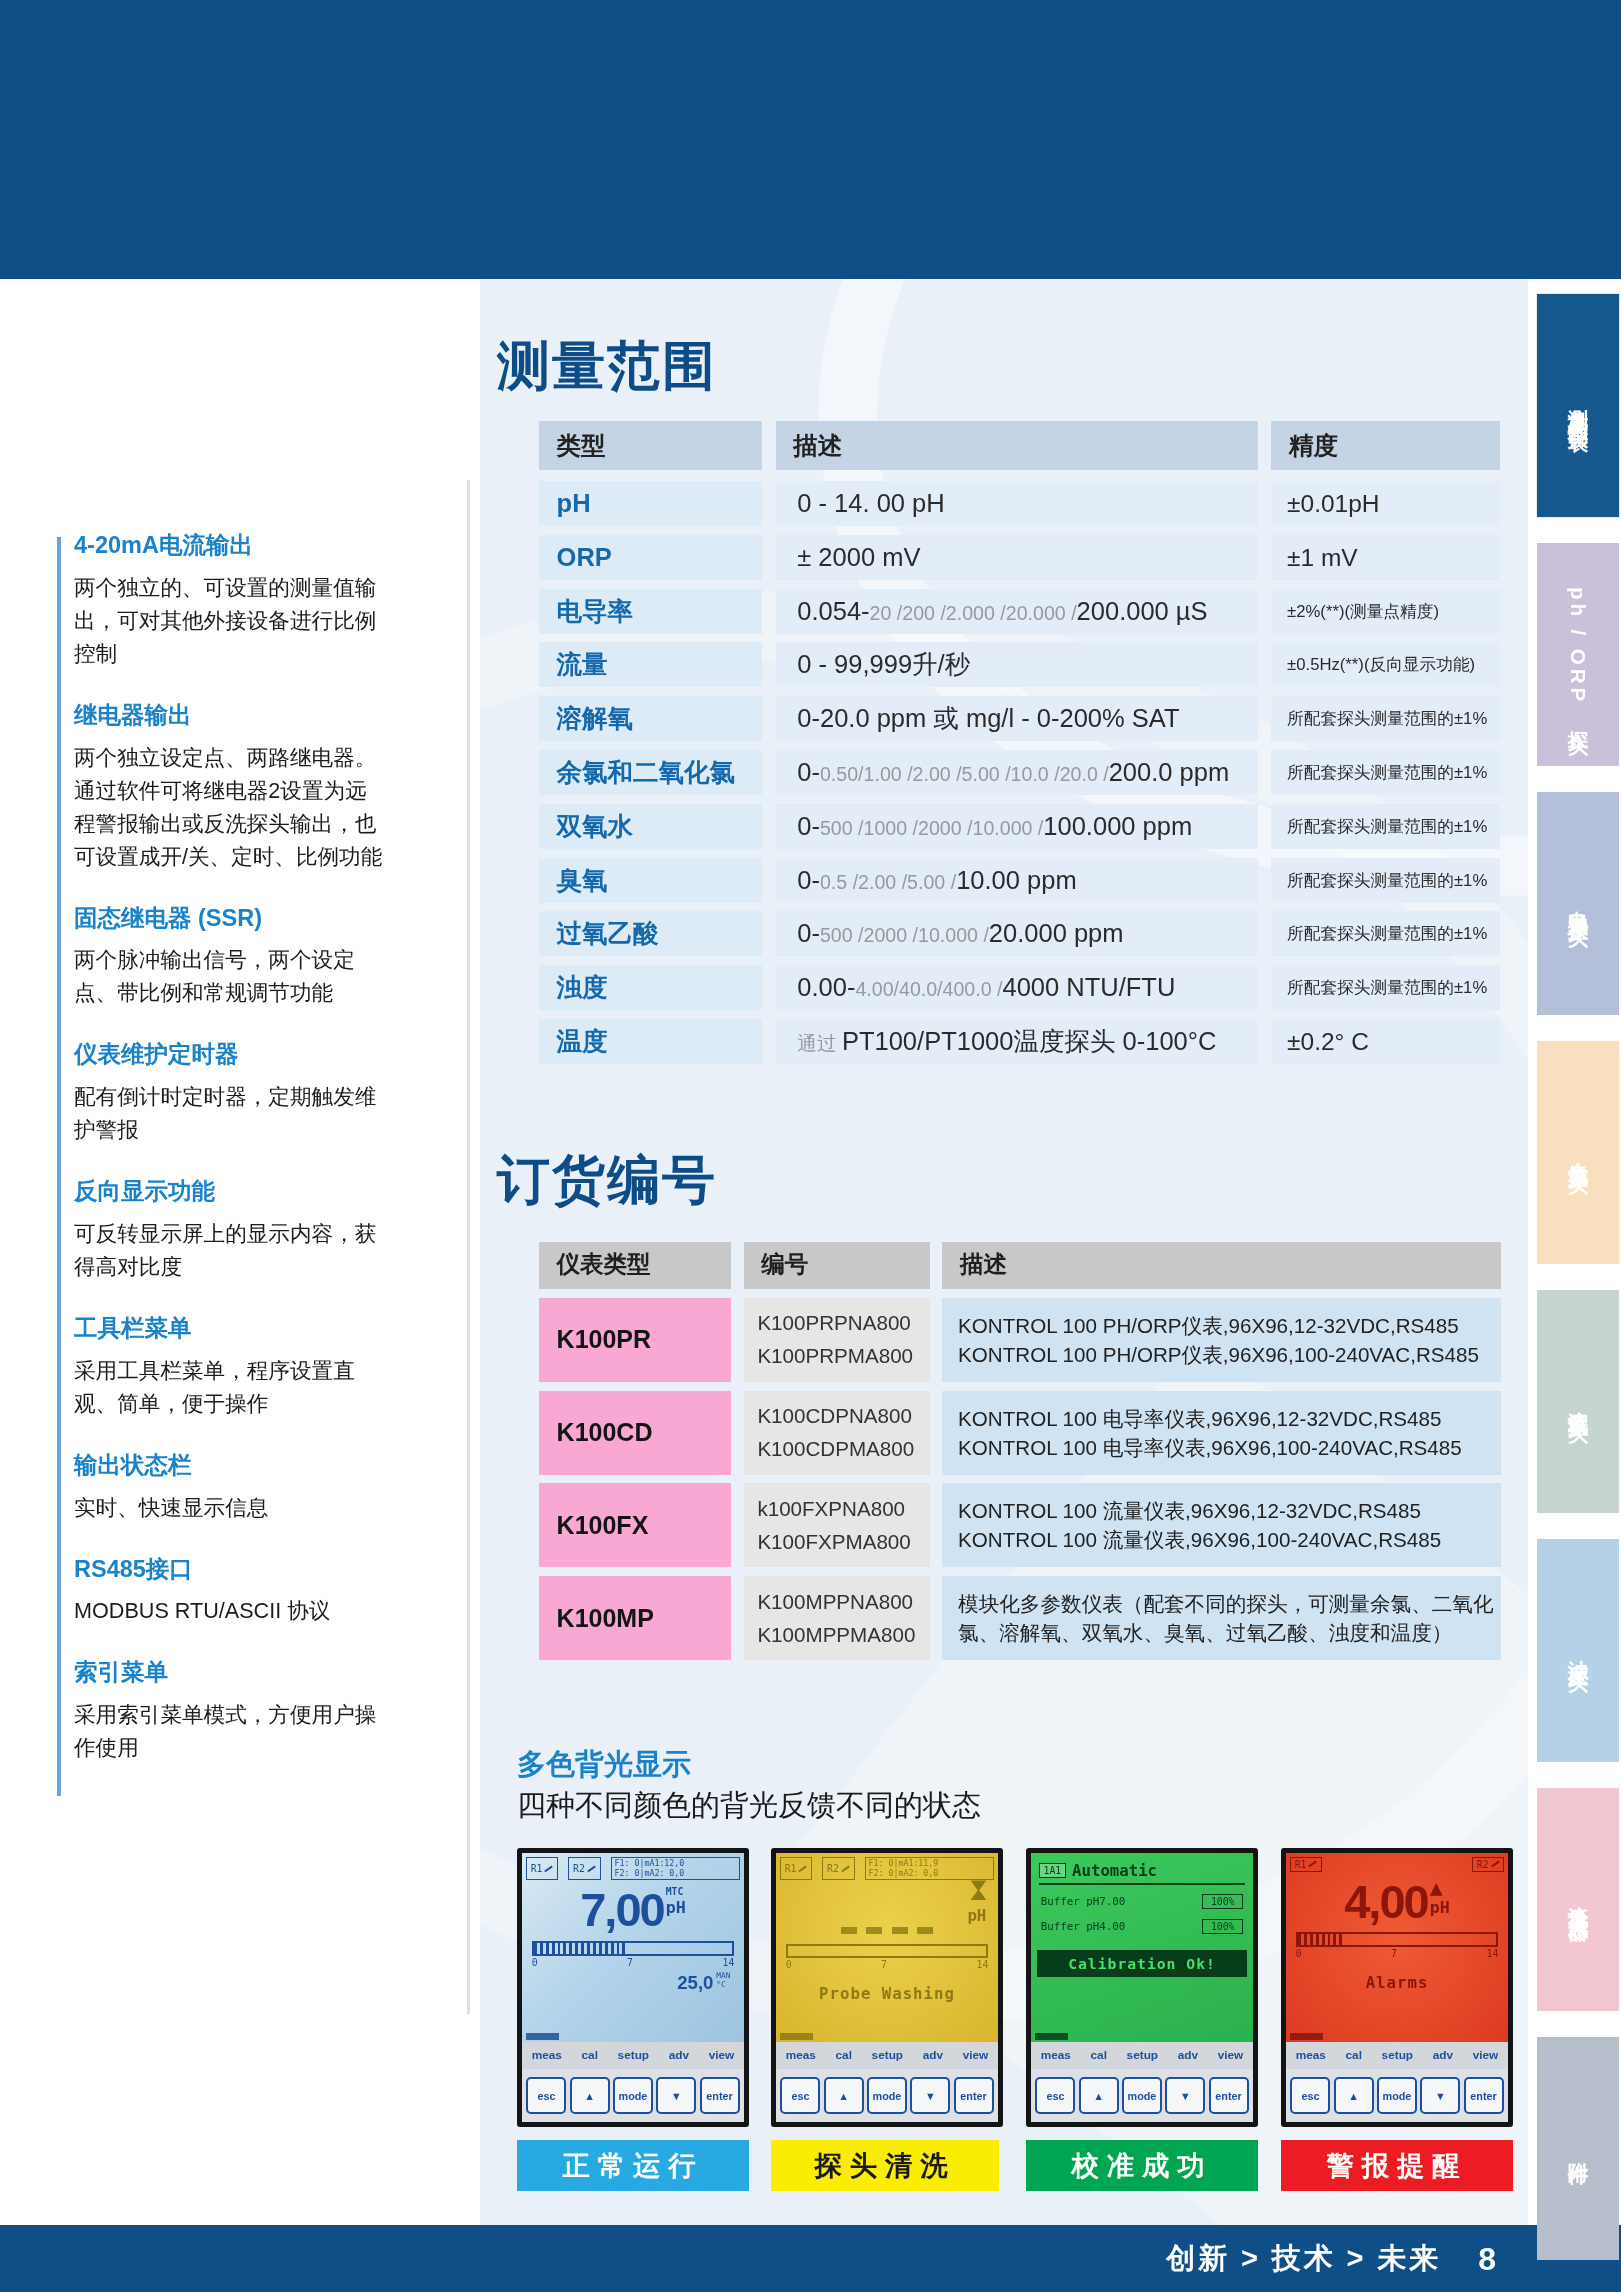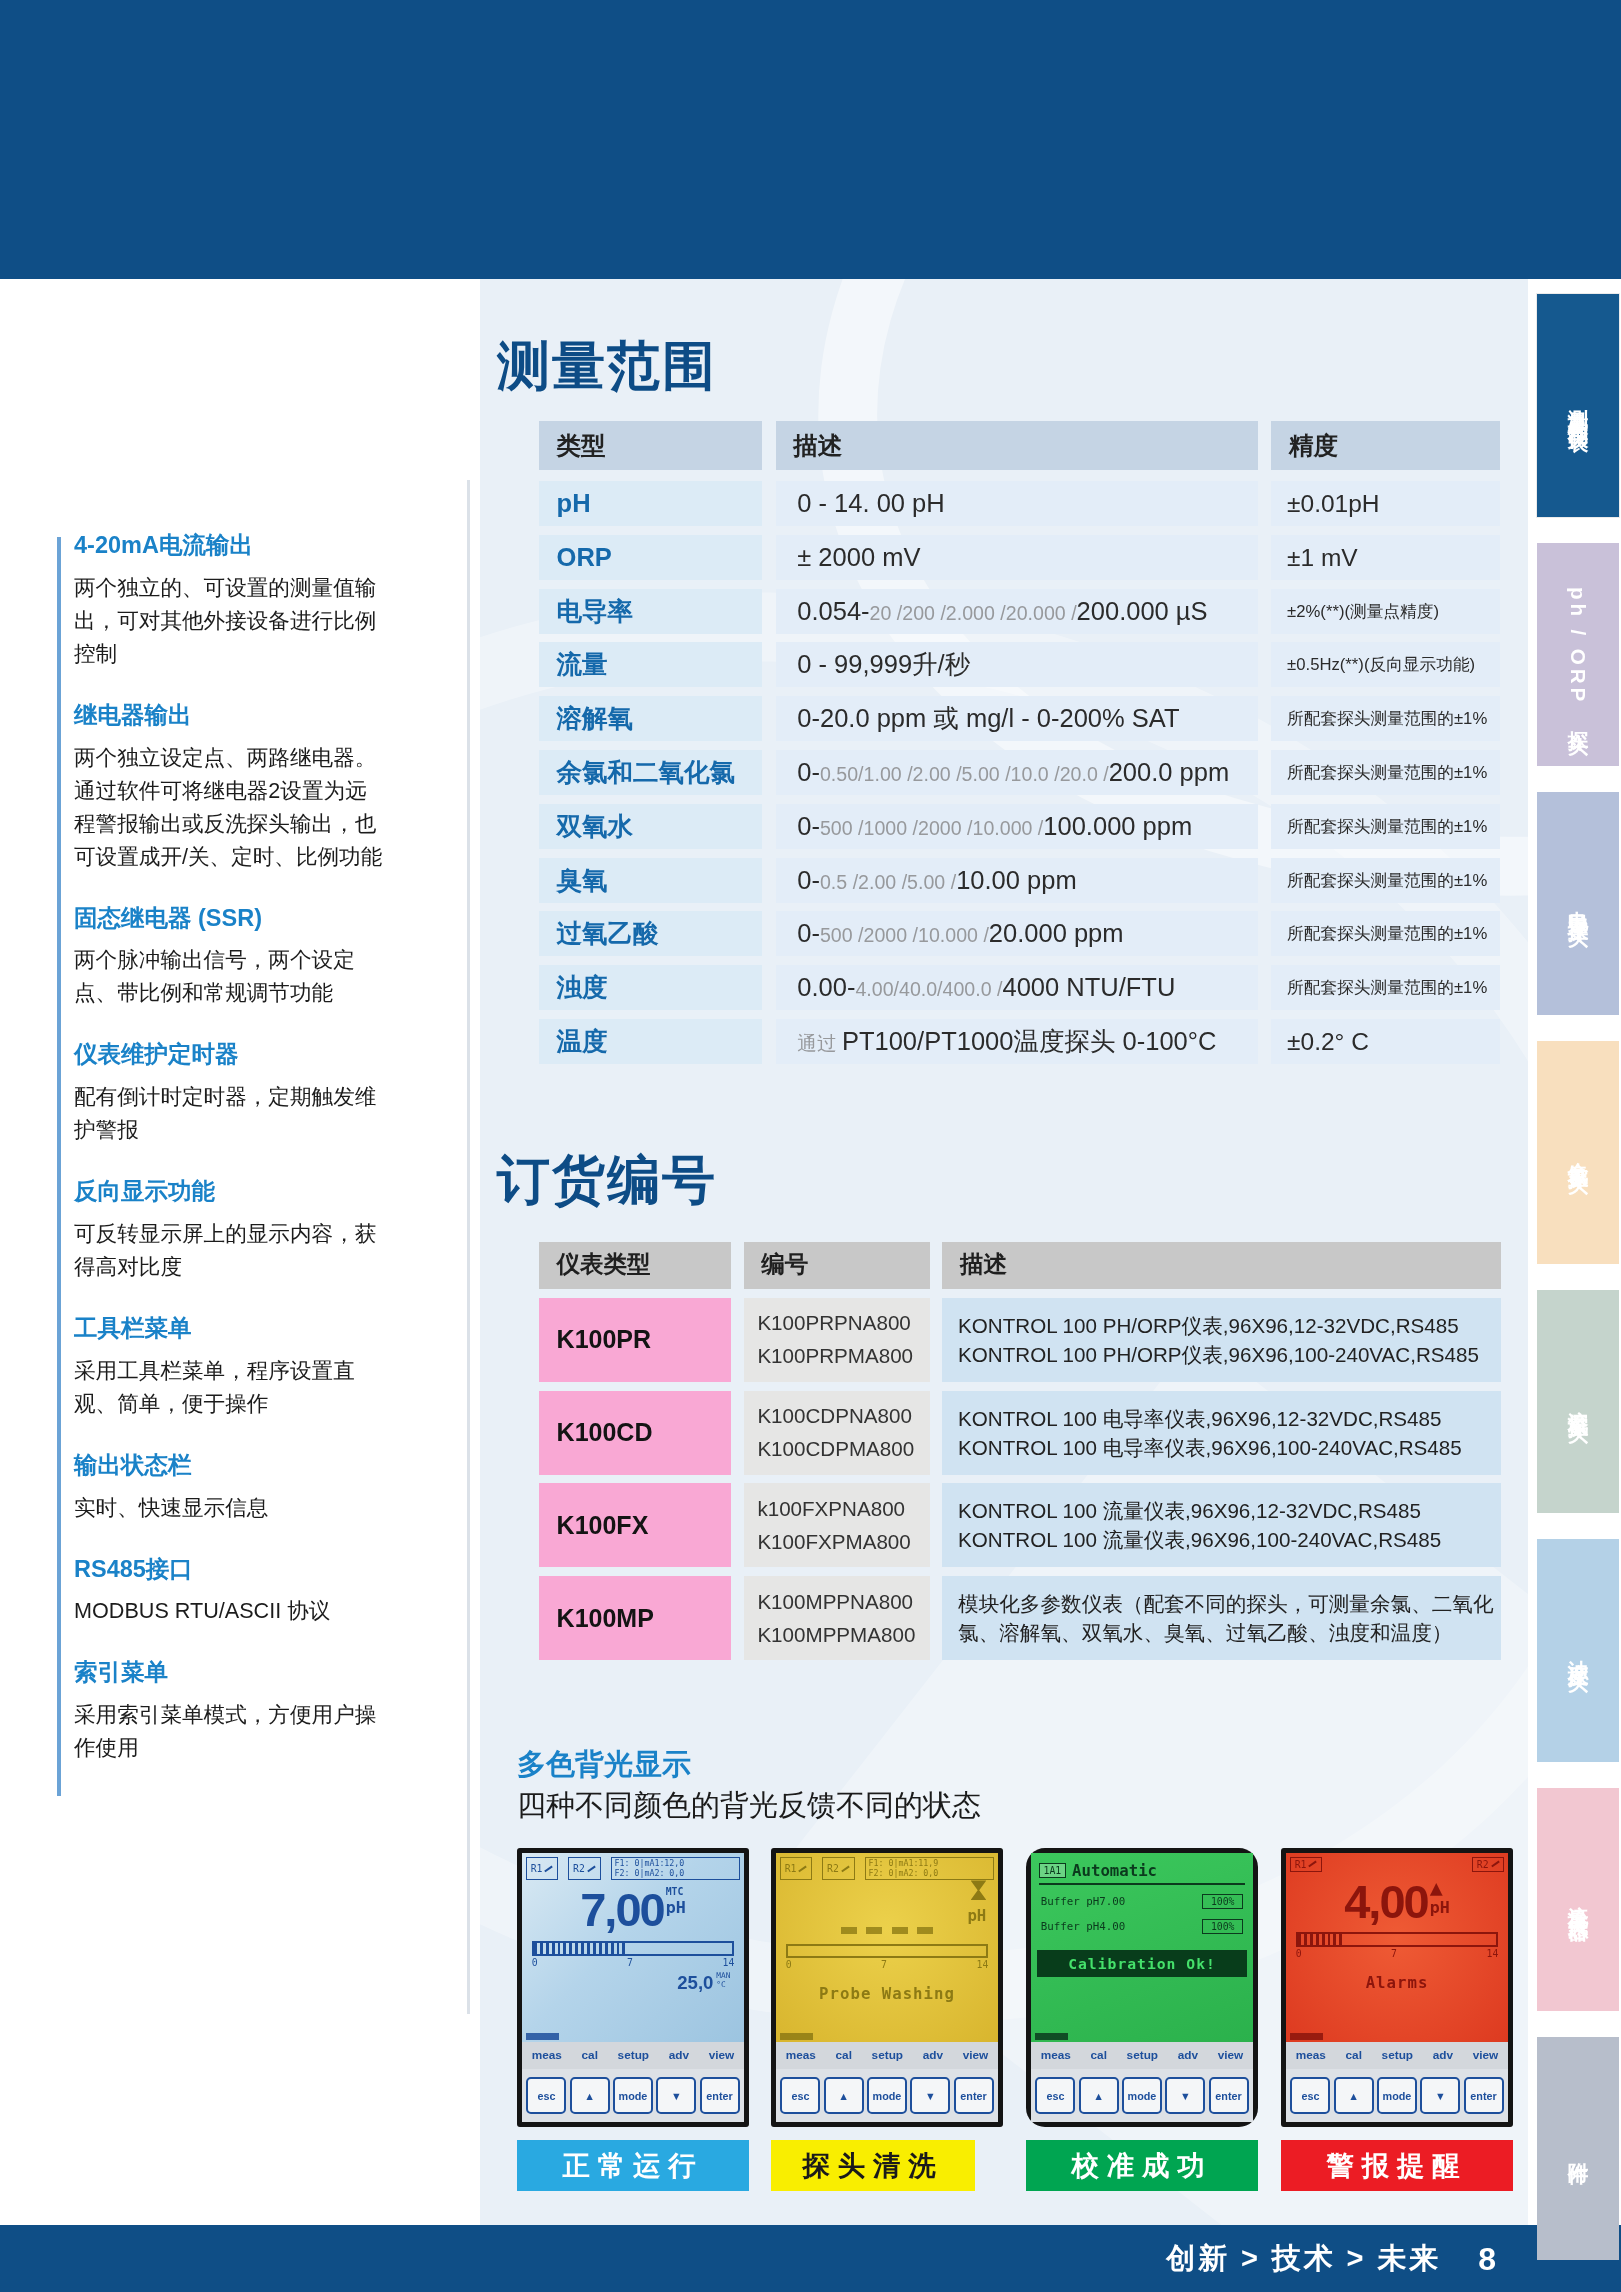--- a/index.html
+++ b/index.html
@@ -364,21 +364,21 @@
       </div>
     <div class="disp-keys">
         <div class="key">esc</div>
         <div class="key">▲</div>
         <div class="key">mode</div>
         <div class="key">▼</div>
         <div class="key">enter</div>
       </div>
   </div>
 
-  <div class="disp" style="left: 1026px; border-radius: 19px; --accent: #0b3a1d;">
+  <div class="disp" style="left: 1026px; --accent: #0b3a1d;">
     <div class="screen" style="background: linear-gradient(160deg, rgb(60, 200, 93), rgb(43, 177, 76));">
       <div class="d3-head">
         <span class="d3-tag">1A1</span>
         <span class="d3-mode">Automatic</span>
       </div>
       <div class="buf-row">
         <span>Buffer pH7.00</span>
         <span class="buf-box">100%</span>
       </div>
       <div class="buf-row">
@@ -442,21 +442,21 @@
     <div class="disp-keys">
         <div class="key">esc</div>
         <div class="key">▲</div>
         <div class="key">mode</div>
         <div class="key">▼</div>
         <div class="key">enter</div>
       </div>
   </div>
 
   <div class="disp-label" style="left: 517px; width: 232px; background: rgb(41, 169, 225); color: rgb(255, 255, 255);">正常运行</div>
-  <div class="disp-label" style="left: 771px; width: 204px; background: rgb(249, 238, 0); color: rgb(26, 26, 26);">探头清洗</div>
+  <div class="disp-label" style="left: 771px; width: 228px; background: rgb(249, 238, 0); color: rgb(26, 26, 26);">探头清洗</div>
   <div class="disp-label" style="left: 1026px; width: 232px; background: rgb(0, 165, 81); color: rgb(255, 255, 255);">校准成功</div>
   <div class="disp-label" style="left: 1281px; width: 232px; background: rgb(236, 28, 36); color: rgb(255, 255, 255);">警报提醒</div>
 
   <div class="footer-band">
     <span class="footer-slogan">创新 &gt; 技术 &gt; 未来</span>
     <span class="footer-num">8</span>
   </div>
 
   <div id="tab-bar">
       <div class="tab" style="top: 294px; background: rgb(21, 89, 143); color: rgb(255, 255, 255); box-shadow: rgba(0, 0, 0, 0.08) 0px 0px 0px 1px;">测量及控制仪表</div>

